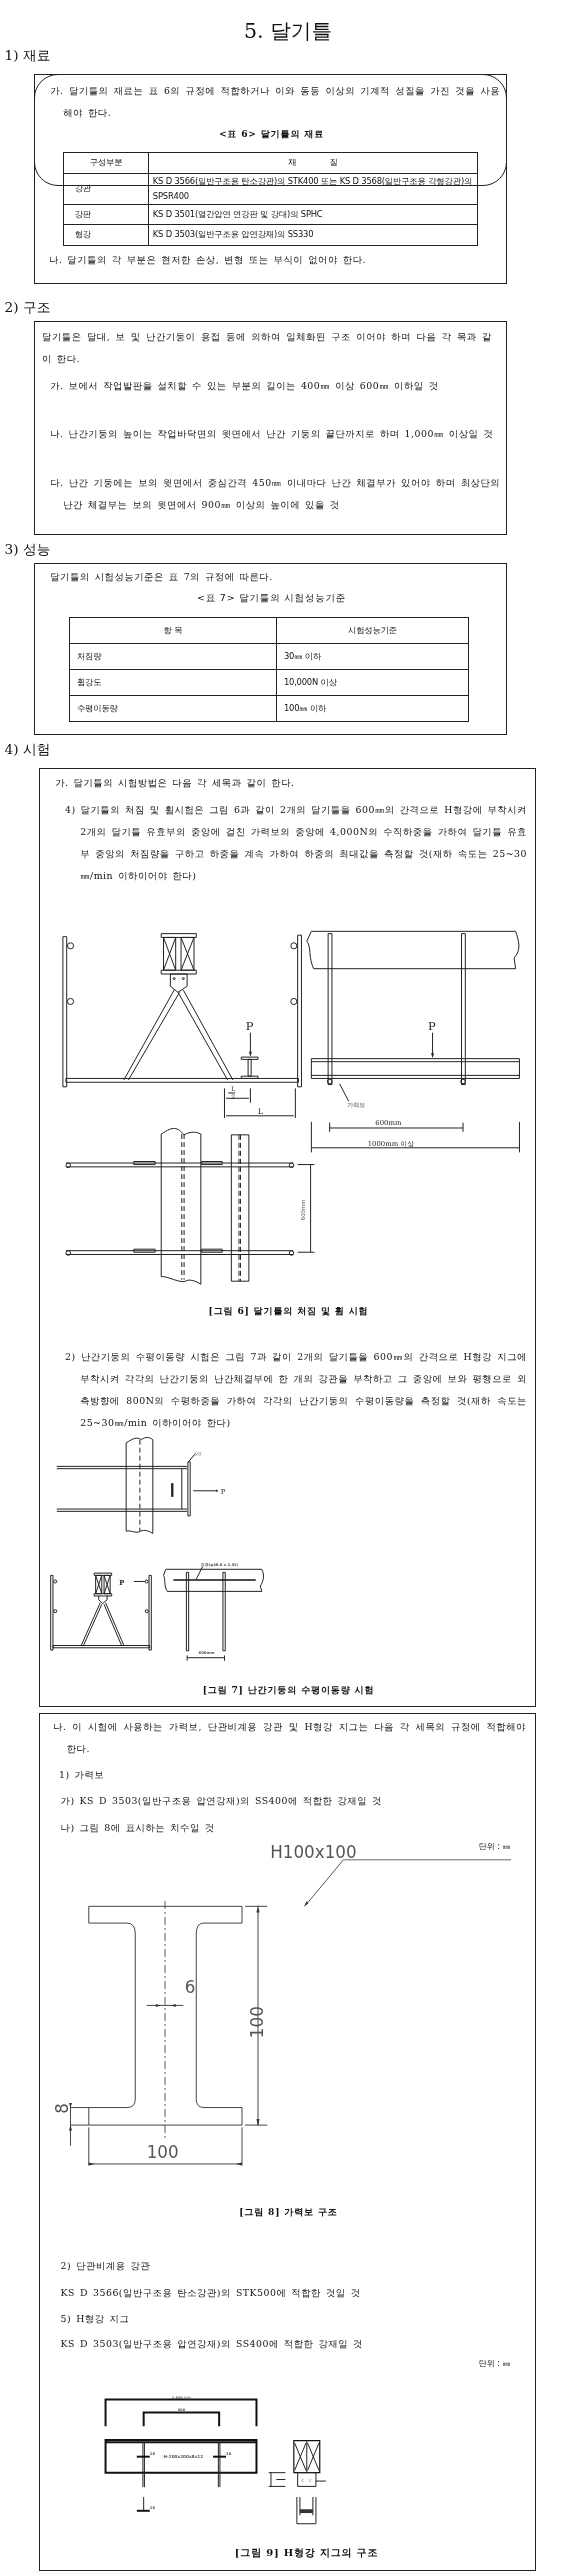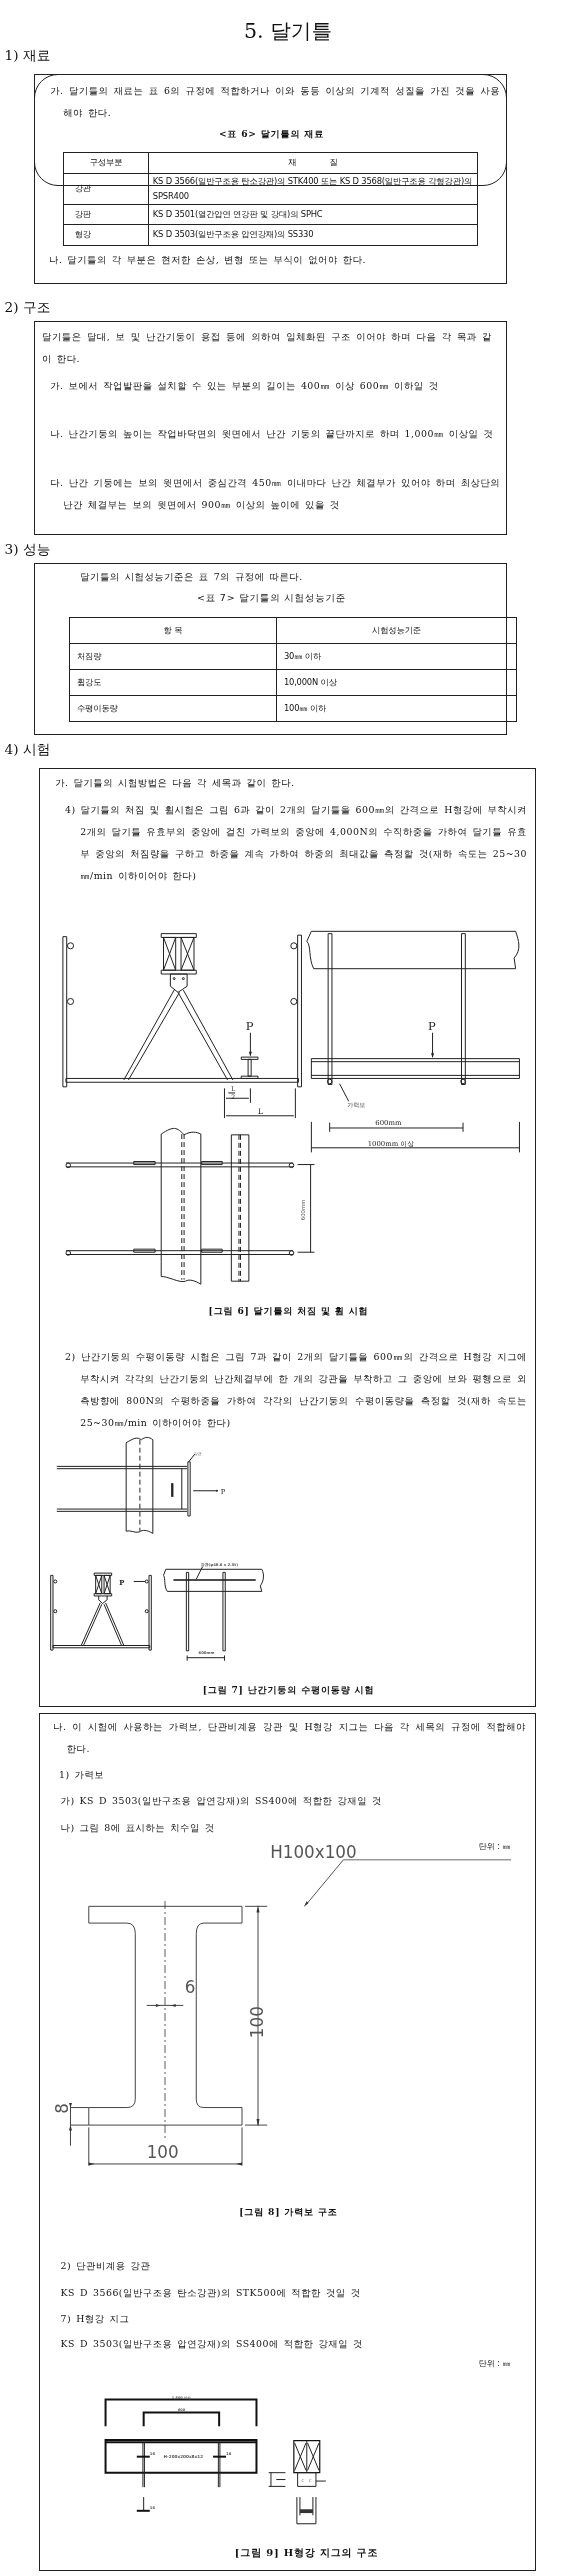--- a/index.html
+++ b/index.html
@@ -64,23 +64,23 @@
 <div class="abs sec" style="top:299px;">2) 구조</div>
 <div class="abs box" style="left:34px; top:321px; width:473px; height:214px;">
   <div class="p" style="position:absolute; left:7px; top:3.8px; width:450px;">달기틀은 달대, 보 및 난간기둥이 용접 등에 의하여 일체화된 구조 이어야 하며 다음 각 목과 같이 한다.</div>
   <div class="p ind" style="position:absolute; left:15.2px; top:53px; width:450px;">가. 보에서 작업발판을 설치할 수 있는 부분의 길이는 400㎜ 이상 600㎜ 이하일 것</div>
   <div class="p ind" style="position:absolute; left:15.2px; top:101px; width:450px;">나. 난간기둥의 높이는 작업바닥면의 윗면에서 난간 기둥의 끝단까지로 하며 1,000㎜ 이상일 것</div>
   <div class="p ind" style="position:absolute; left:15.2px; top:150px; width:450px;">다. 난간 기둥에는 보의 윗면에서 중심간격 450㎜ 이내마다 난간 체결부가 있어야 하며 최상단의 난간 체결부는 보의 윗면에서 900㎜ 이상의 높이에 있을 것</div>
 </div>
 
 <div class="abs sec" style="top:541px;">3) 성능</div>
 <div class="abs box" style="left:34px; top:563px; width:473px; height:172px;">
-  <div class="p" style="position:absolute; left:15.2px; top:2.3px; width:450px;margin-left:30px;">달기틀의 시험성능기준은 표 7의 규정에 따른다.</div>
+  <div class="p" style="position:absolute; left:15.2px; top:2.3px; width:450px;">달기틀의 시험성능기준은 표 7의 규정에 따른다.</div>
   <div class="cap" style="position:absolute; left:0; width:473px; top:28px; font-size:9.5px; font-weight:normal; font-family:'DejaVu Sans',sans-serif;">&lt;표 7&gt; 달기틀의 시험성능기준</div>
-  <table class="t" style="position:absolute; left:34px; top:53px; width:448px;">
+  <table class="t" style="position:absolute; left:34px; top:53px; width:400px;">
     <tbody>
         <tr style="height:26px;">
       <td class="ctr" style="width:207px;">항 목</td>
       <td class="ctr">시험성능기준</td>
     </tr>
     <tr style="height:26px;">
       <td style="padding-left:6.9px;">처짐량</td>
       <td style="padding-left:6.9px;">30㎜ 이하</td>
     </tr>
     <tr style="height:26px;">
@@ -295,21 +295,21 @@
     <text class="lbls" x="302" y="188" font-size="22">H100x100</text>
     <text class="lbls" x="190" y="366" font-size="22">6</text>
     <text class="lbls" x="0" y="0" font-size="22" transform="translate(292,425) rotate(-90)">100</text>
     <text class="lbls" x="0" y="0" font-size="22" transform="translate(37,524) rotate(-90)">8</text>
     <text class="lbls" x="140" y="582" font-size="22">100</text>
   </svg>
   <div class="cap" style="position:absolute; left:0; width:497px; top:492px; font-size:9.1px;">[그림 8] 가력보 구조</div>
 
   <div class="p" style="position:absolute; left:20.6px; top:541px; width:457px;">2) 단관비계용 강관</div>
   <div class="p" style="position:absolute; left:20.6px; top:568px; width:457px;">KS D 3566(일반구조용 탄소강관)의 STK500에 적합한 것일 것</div>
-  <div class="p" style="position:absolute; left:20.6px; top:594px; width:457px;">7) H형강 지그</div>
+  <div class="p" style="position:absolute; left:20.6px; top:594px; width:457px;">5) H형강 지그</div>
   <div class="p" style="position:absolute; left:20.6px; top:619px; width:457px;">KS D 3503(일반구조용 압연강재)의 SS400에 적합한 강재일 것</div>
   <div class="unit" style="position:absolute; right:24.4px; top:644px;">단위 : ㎜</div>
 
   <svg style="left:0; top:0;" width="497" height="858" viewBox="0 0 652 1125">
     <g>
       <polyline class="lnb" points="86,934 86,899 284,899 284,934"></polyline>
       <polyline class="lnb" points="136,934 136,916 235,916 235,934"></polyline>
       <rect class="lnb" x="86" y="952" width="198" height="43"></rect>
       <line class="lnb" x1="86" y1="955" x2="284" y2="955"></line>
       <line class="ln" x1="135" y1="955" x2="135" y2="1014"></line>

